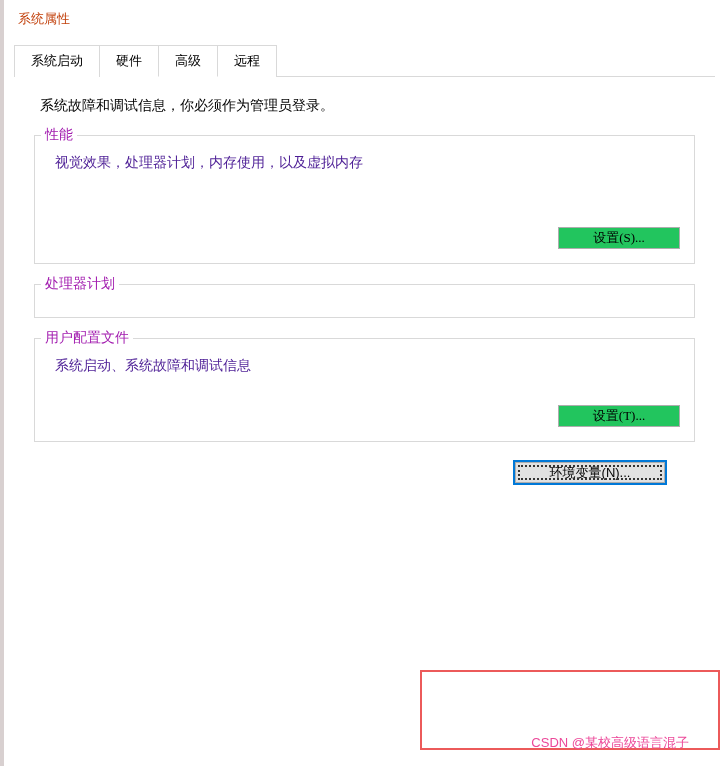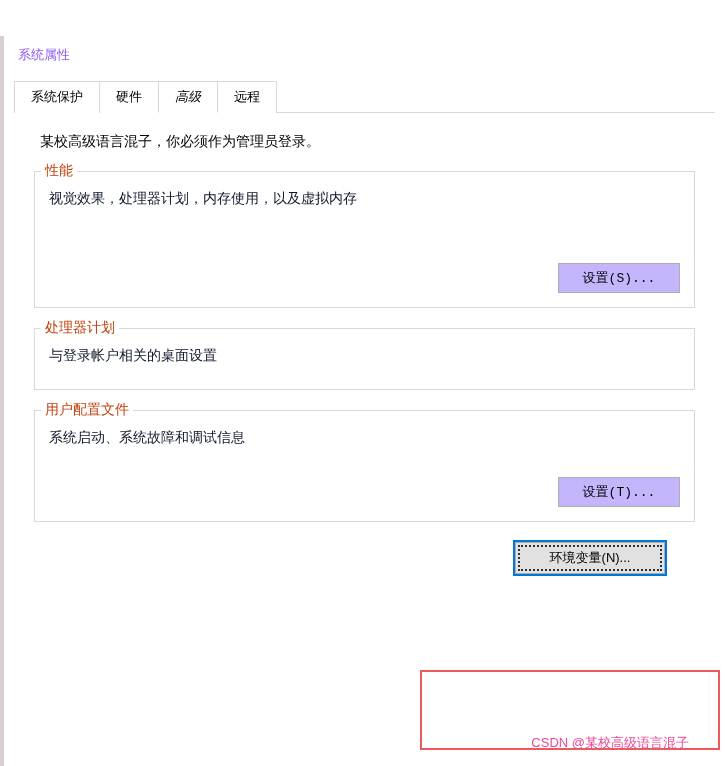--- a/index.html
+++ b/index.html
@@ -14,22 +14,21 @@
     }
     .window {
       width: 100%;
       height: 100%;
       background: #fff;
       border-left: 4px solid #d8d0d0;
     }
     .title {
       padding: 10px 14px 16px 14px;
       font-size: 13px;
-      color: #8b5cf6;
-      margin-top: 36px;
+      color: #c2410c;
     }
     .tabs {
       display: flex;
       margin: 0 10px;
       border-bottom: 1px solid #d9d9d9;
       position: relative;
     }
     .tab {
       padding: 6px 16px;
       border: 1px solid #d9d9d9;
@@ -39,21 +38,20 @@
       cursor: pointer;
       font-size: 13px;
       position: relative;
       top: 1px;
       color: #000;
     }
     .tab.active {
       background: #fff;
       border-bottom: 1px solid #fff;
       z-index: 2;
-      font-style: italic;
     }
     .tab:not(.active) {
       background: #fff;
     }
     .content {
       padding: 20px 30px 10px 30px;
     }
     .intro {
       font-size: 14px;
       color: #000;
@@ -66,61 +64,61 @@
       padding: 18px 14px 14px 14px;
       position: relative;
     }
     .group-title {
       position: absolute;
       top: -10px;
       left: 6px;
       background: #fff;
       padding: 0 4px;
       font-size: 14px;
-      color: #c2410c;
+      color: #a21caf;
     }
     .group-desc {
       font-size: 14px;
-      color: #0f172a;
+      color: #4c1d95;
       margin-bottom: 10px;
-      margin-left: 0;
+      margin-left: 6px;
     }
     .btn-row {
       display: flex;
       justify-content: flex-end;
       margin-top: 40px;
     }
     .btn {
       min-width: 122px;
-      height: 30px;
-      background: #c4b5fd;
+      height: 22px;
+      background: #22c55e;
       border: 1px solid #adadad;
       font-size: 13px;
       cursor: pointer;
-      font-family: Liberation Mono, monospace;
+      font-family: Liberation Serif, serif;
       padding: 0 10px;
     }
     .env-row {
       display: flex;
       justify-content: flex-end;
       padding: 0 30px;
       margin-top: 10px;
     }
     .highlight-box {
       position: absolute;
       border: 2px solid #ec5a5a;
       pointer-events: none;
       left: 420px;
       top: 670px;
       width: 300px;
       height: 80px;
     }
     .btn-env {
       min-width: 150px;
-      height: 32px;
+      height: 21px;
       background: #e1e1e1;
       border: 1px solid #adadad;
       outline: 2px dotted #333;
       outline-offset: -5px;
       box-shadow: 0 0 0 2px #0078d7;
       font-size: 13px;
       cursor: pointer;
       font-family: inherit;
     }
     .watermark {
@@ -135,40 +133,39 @@
     .g2 .btn-row { margin-top: 40px; }
     .g3 .btn-row { margin-top: 30px; }
   </style>
 </head>
 <body>
 
 <div class="window">
   <div class="title">系统属性</div>
 
   <div class="tabs">
-    <div class="tab">系统保护</div>
+    <div class="tab">系统启动</div>
     <div class="tab">硬件</div>
     <div class="tab active">高级</div>
     <div class="tab">远程</div>
   </div>
 
   <div class="content">
-    <div class="intro">某校高级语言混子，你必须作为管理员登录。</div>
+    <div class="intro">系统故障和调试信息，你必须作为管理员登录。</div>
 
     <fieldset class="group g1">
       <div class="group-title">性能</div>
       <div class="group-desc">视觉效果，处理器计划，内存使用，以及虚拟内存</div>
       <div class="btn-row">
         <button class="btn">设置(S)...</button>
       </div>
     </fieldset>
 
     <fieldset class="group g2">
       <div class="group-title">处理器计划</div>
-      <div class="group-desc">与登录帐户相关的桌面设置</div>
     </fieldset>
 
     <fieldset class="group g3">
       <div class="group-title">用户配置文件</div>
       <div class="group-desc">系统启动、系统故障和调试信息</div>
       <div class="btn-row">
         <button class="btn">设置(T)...</button>
       </div>
     </fieldset>
 

